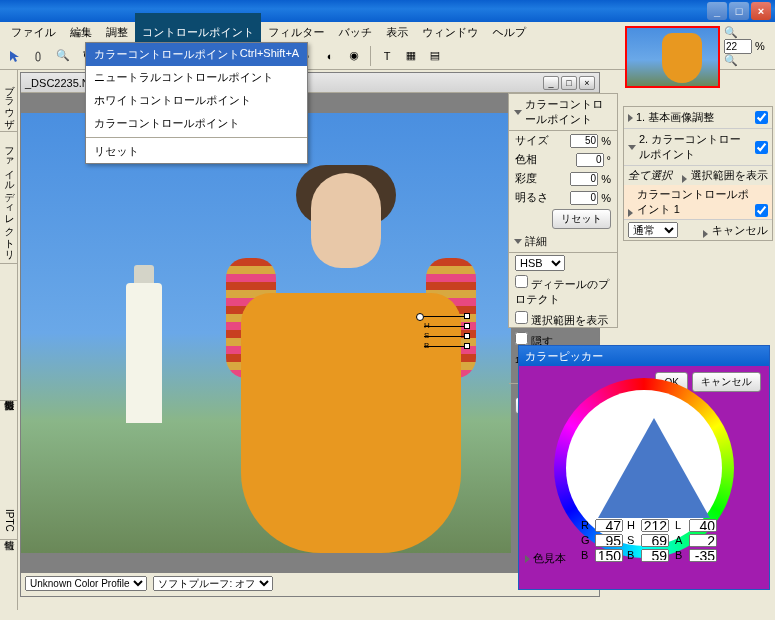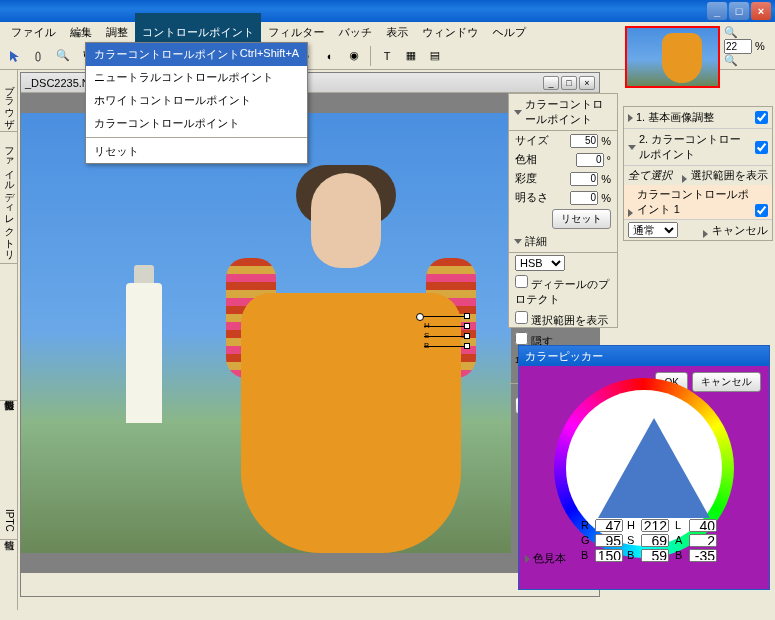--- a/index.html
+++ b/index.html
@@ -182,20 +182,24 @@
         <div class="cp-slider" style="top:10px;left:48px"></div>
         <span style="position:absolute;top:8px;left:8px;font-size:8px">H</span>
       <div class="cp-line" style="top:23px;left:8px"></div>
         <div class="cp-slider" style="top:20px;left:48px"></div>
         <span style="position:absolute;top:18px;left:8px;font-size:8px">S</span>
       <div class="cp-line" style="top:33px;left:8px"></div>
         <div class="cp-slider" style="top:30px;left:48px"></div>
         <span style="position:absolute;top:28px;left:8px;font-size:8px">B</span>
     </div>
   </div>
+  <div class="statusbar">
+    <select><option>Unknown Color Profile</option></select>
+    <select><option>ソフトプルーフ: オフ</option></select>
+  </div>
 </div>
 
 <div class="panel ccp-panel">
   <div class="panel-head">
       <span class="tri down"></span>
       <span>カラーコントロールポイント</span>
     </div>
   <div class="panel-row">
       <span>サイズ</span>
       <span><input type="text" value="50" style=""> <span>%</span></span>

